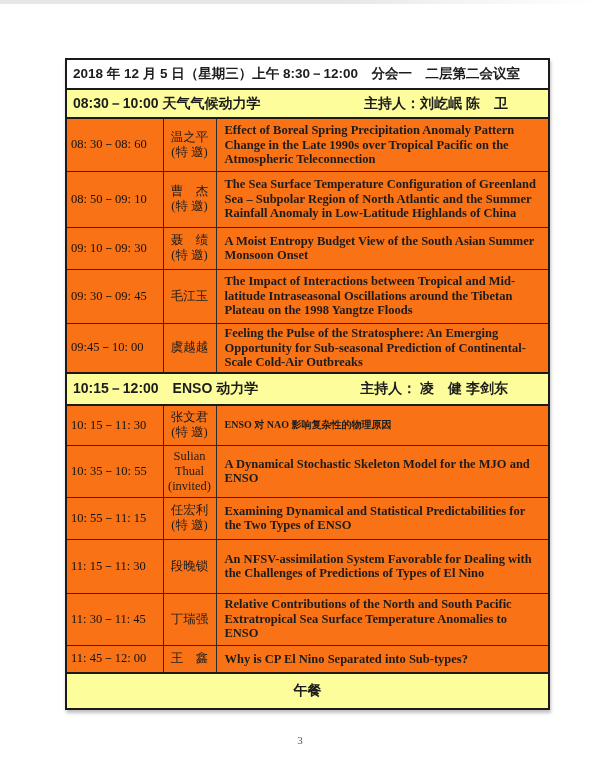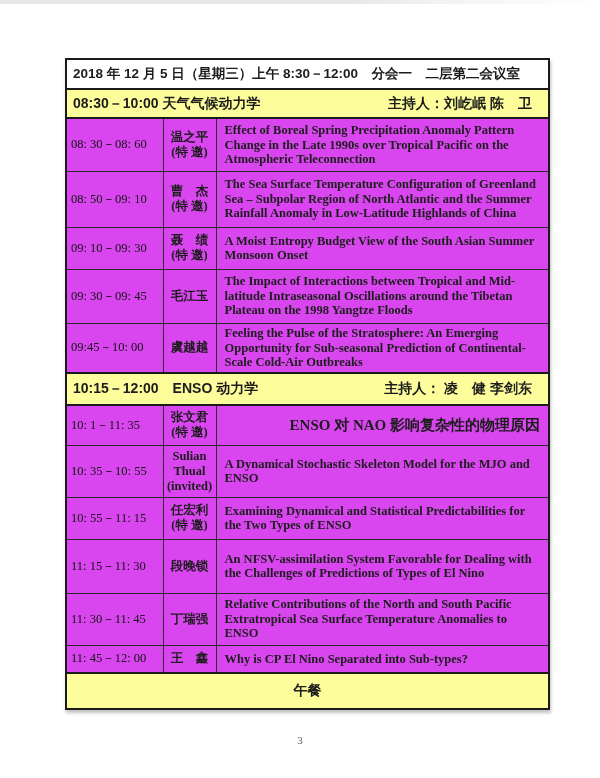--- a/index.html
+++ b/index.html
@@ -1,44 +1,44 @@
 <!DOCTYPE html>
 <html><head>
 <meta charset="utf-8">
 <style>
   html,body{margin:0;padding:0;background:#ffffff;}
   .page{position:relative;width:600px;height:778px;background:#ffffff;overflow:hidden;
         font-family:"Liberation Serif","DejaVu Serif",serif;color:#1c1c1c;}
   .scan-top{position:absolute;top:0;left:0;width:100%;height:4px;
         background:linear-gradient(to right,#e7e7e7 0%,#e7e7e7 58%,#f3f3f3 75%,#ffffff 100%);}
   table.schedule{position:absolute;left:65px;top:58px;width:483px;border-collapse:collapse;
-        table-layout:fixed;background:#d946ef;border:2px solid #1a1a1a;
+        table-layout:fixed;background:#f97316;border:2px solid #1a1a1a;
         box-shadow:1px 3px 3px rgba(120,120,120,0.45);}
   td{border:1px solid #2b2b2b;vertical-align:middle;overflow:hidden;}
   col.c-time{width:97px;}
   col.c-name{width:53px;}
   col.c-title{width:333px;}
 
   .band td{background:#fdfd9c;border-top:2px solid #1a1a1a;border-bottom:2px solid #1a1a1a;
         font-family:"Liberation Sans","DejaVu Sans",sans-serif;font-weight:bold;}
   .hdr td{background:#ffffff;border-bottom:1.5px solid #1a1a1a;
         font-family:"Liberation Sans","DejaVu Sans",sans-serif;font-weight:bold;
         font-size:13.5px;white-space:nowrap;padding:0 0 0 6px;}
   .sessflex{display:flex;justify-content:space-between;align-items:center;width:100%;}
   .band .sessflex{font-size:14px;}
   .band td{padding:0 0 0 6px;}
-  .sess-chair{margin-right:16px;white-space:nowrap;}
+  .sess-chair{margin-right:40px;white-space:nowrap;}
   .sess-left{white-space:nowrap;}
   .break-label{margin-left:16px;}
   .lunch td{text-align:center;font-size:14px;padding:0;}
 
   td.time{font-size:12.5px;padding:0 2px 0 4px;white-space:nowrap;color:#111;}
-  td.name{font-size:12.5px;text-align:center;line-height:15px;padding:0 1px;font-weight:bold;}
+  td.name{font-size:12.5px;text-align:center;line-height:15px;padding:0 1px;}
   td.title{font-size:12.5px;line-height:14.5px;text-align:left;padding:2px 8px;font-weight:bold;}
-  td.title.cjk{font-size:15px;text-align:right;}
+  td.title.cjk{font-size:10px;}
 
   .pageno{position:absolute;top:734px;left:0;width:100%;text-align:center;
         font-size:11px;color:#5f5a48;font-family:"Liberation Serif",serif;}
 </style>
 </head>
 <body>
 
 <div class="page">
   <div class="scan-top"></div>
 
@@ -110,21 +110,21 @@
     <tr class="band" style="height:32px;">
       <td colspan="3">
             <div class="sessflex">
         <span class="sess-left">10:15－12:00　ENSO 动力学</span>
         <span class="sess-chair">主持人： 凌　健 李剑东</span>
       </div>
           </td>
     </tr>
 
     <tr style="height:40px;">
-      <td class="time">10: 1－11: 35</td>
+      <td class="time">10: 15－11: 30</td>
       <td class="name">
         <div>张文君</div>
         <div>(特 邀)</div>
       </td>
       <td class="title cjk">ENSO 对 NAO 影响复杂性的物理原因</td>
     </tr>
 
     <tr style="height:52px;">
       <td class="time">10: 35－10: 55</td>
       <td class="name">

